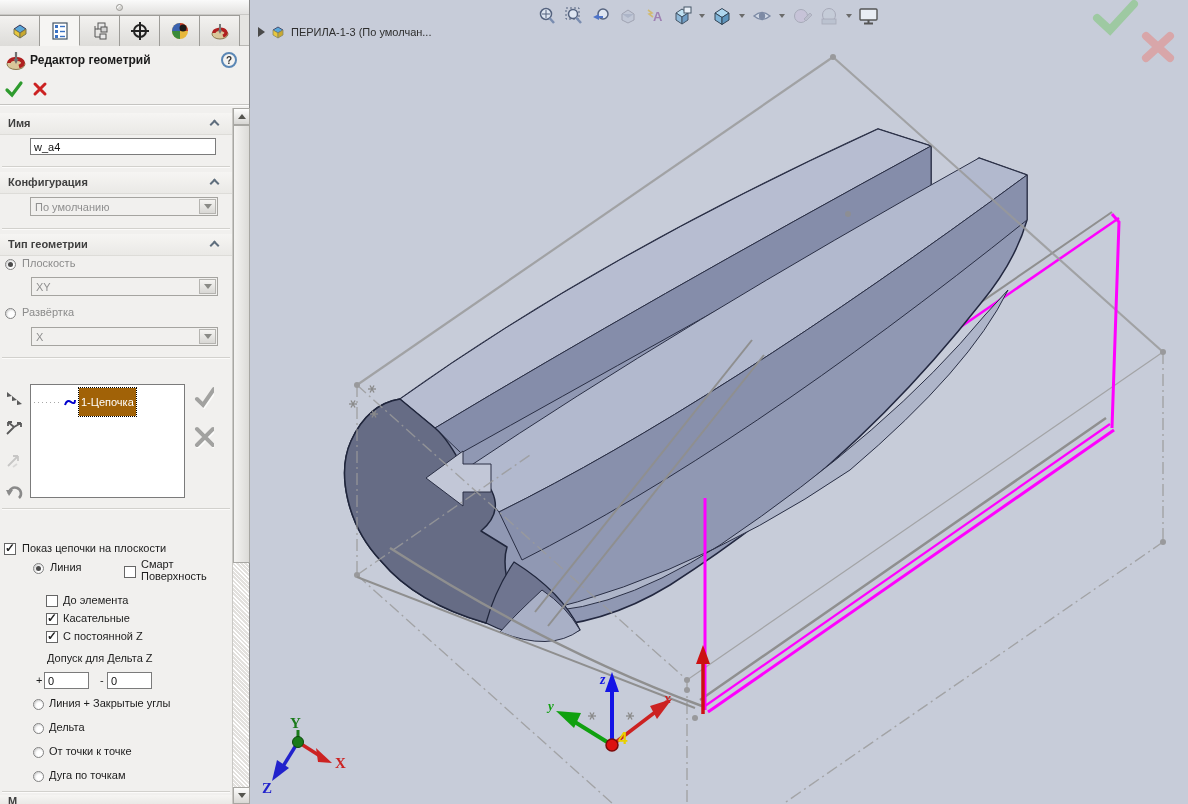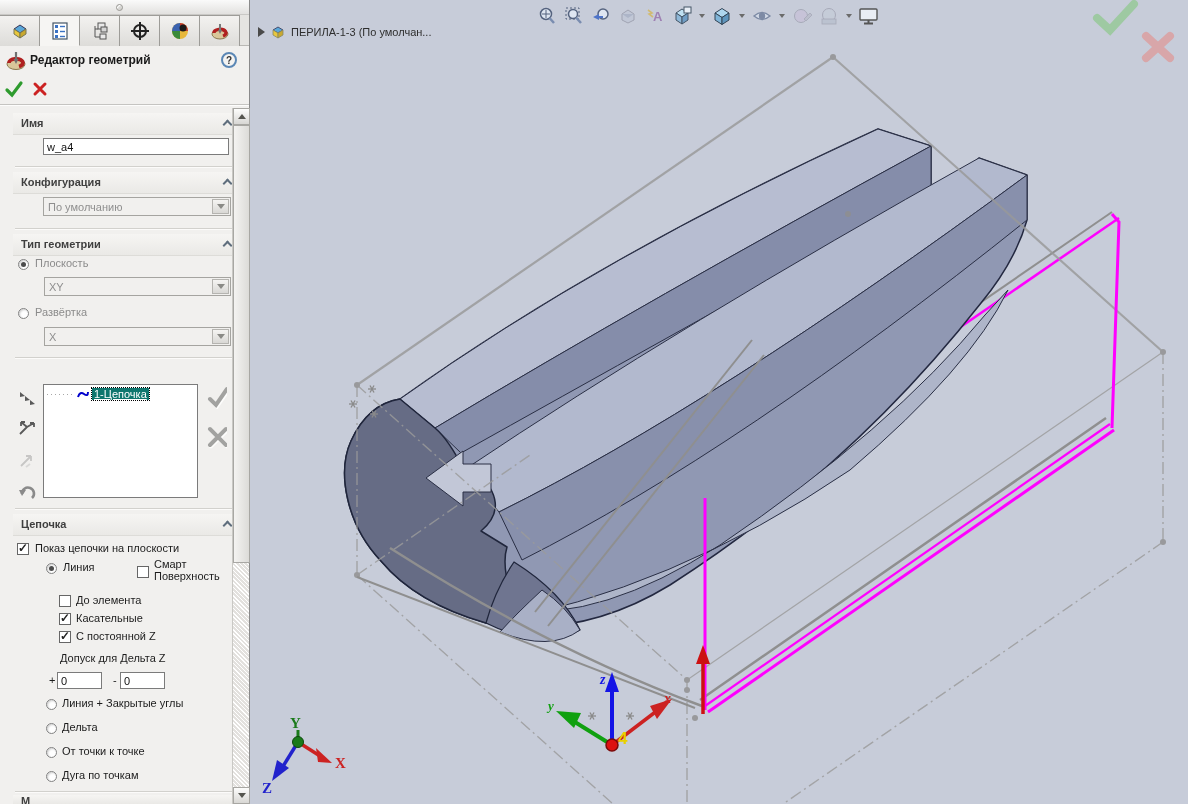--- a/index.html
+++ b/index.html
@@ -23,21 +23,21 @@
   #panel-header { position:absolute; left:0; top:46px; width:249px; height:30px; }
   #panel-header .title { position:absolute; left:30px; top:7px; font-size:12px; font-weight:bold; color:#1a1a1a; }
   #addin-icon { position:absolute; left:5px; top:4px; }
   #help-btn { position:absolute; left:221px; top:6px; width:16px; height:16px; border-radius:50%;
     border:2px solid #5b87b5; color:#333; font-size:10px; font-weight:bold;
     display:flex; align-items:center; justify-content:center; background:#f4f3f1; }
   #panel-actions { position:absolute; left:0; top:76px; width:249px; height:28px; }
   .groove { position:absolute; left:0; width:249px; height:2px;
     border-top:1px solid #c5c4c1; border-bottom:1px solid #fdfdfc; }
 
-  #panel-body { position:absolute; left:13px; top:108px; width:272px; height:696px; overflow:hidden; }
+  #panel-body { position:absolute; left:0; top:108px; width:272px; height:696px; overflow:hidden; }
   .sec-h { position:absolute; left:0; width:232px; height:22px;
     background:linear-gradient(#f6f5f3,#eae9e6); border-bottom:1px solid #dddcd8; }
   .sec-h .lbl { position:absolute; left:8px; top:4px; font-size:11px; font-weight:bold; color:#3f3f3f; }
   .chev { position:absolute; right:14px; top:8px; width:7px; height:7px;
     border-left:2px solid #5f6e7d; border-top:2px solid #5f6e7d; transform:rotate(45deg); }
   .divider { position:absolute; left:2px; width:228px; height:2px;
     border-top:1px solid #d2d1cd; border-bottom:1px solid #fcfbfa; }
   .txt { position:absolute; font-size:11px; color:#1c1c1c; white-space:nowrap; }
   .txt.gray { color:#8b8b8b; }
   input.field { position:absolute; height:17px; border:1px solid #7b7b7b; font-size:11px;
@@ -52,22 +52,22 @@
   .radio { position:absolute; width:11px; height:11px; border:1px solid #828282;
     border-radius:50%; background:#fff; box-shadow:inset 1px 1px 2px #cfcfcf; }
   .radio.sel::after { content:""; position:absolute; left:2px; top:2px; width:5px; height:5px;
     border-radius:50%; background:#4c4c4c; }
   .cb { position:absolute; width:12px; height:12px; border:1px solid #666; background:#fff; }
   .cb.on::after { content:"✓"; position:absolute; left:0px; top:-3px; font-size:12px;
     font-weight:bold; color:#222; }
   .listbox { position:absolute; left:30px; top:276px; width:155px; height:114px;
     background:#fff; border:1px solid #7b7b7b; }
   .tree-dots { color:#9a9a9a; font-size:9px; letter-spacing:1px; }
-  .chain-item-lbl { background:#0f766e; color:#fff; font-size:11px; padding:0 2px;
-    outline:1px dotted #000;text-decoration:underline; }
+  .chain-item-lbl { background:#a16207; color:#fff; font-size:11px; padding:8px 2px;
+    outline:1px dotted #000; }
   .mini-btn { position:absolute; width:22px; height:22px; display:flex; align-items:center; justify-content:center; }
   
   #sb { position:absolute; left:232px; top:108px; width:17px; height:696px;
     background:repeating-linear-gradient(45deg,#ffffff 0 1px,#e3e1de 1px 3px); border-left:1px solid #c9c8c4; }
   .sb-btn { position:absolute; left:0; width:17px; height:17px;
     background:linear-gradient(#fdfdfc,#d8d7d4); border:1px solid #a8a7a3;
     display:flex; align-items:center; justify-content:center; }
   .sb-thumb { position:absolute; left:0; top:17px; width:17px; height:438px;
     background:linear-gradient(90deg,#f4f3f1,#dcdbd8); border:1px solid #a8a7a3; }
   .tri-up { width:0; height:0; border-left:4px solid transparent; border-right:4px solid transparent;
@@ -257,24 +257,20 @@
         </svg>
       </div>
       <div class="mini-btn" style="left:192px;top:318px">
         <svg width="26" height="24">
           <path d="M5,4 L21,20 M21,4 L5,20" fill="none" stroke="#fdfdfc" stroke-width="4.5" stroke-linecap="round" transform="translate(1,1)"></path>
           <path d="M5,4 L21,20 M21,4 L5,20" fill="none" stroke="#a2a2a0" stroke-width="4" stroke-linecap="round"></path>
         </svg>
       </div>
       <div class="divider" style="top:400px"></div>
 
-      <div class="sec-h" style="top:406px">
-        <span class="lbl">Цепочка</span>
-        <span class="chev"></span>
-      </div>
       <span class="cb on" style="left:4px;top:435px"></span>
       <span class="txt" style="left:22px;top:434px">Показ цепочки на плоскости</span>
 
       <span class="radio sel" style="left:33px;top:455px"></span>
       <span class="txt" style="left:50px;top:453px">Линия</span>
       <span class="cb" style="left:124px;top:458px"></span>
       <span class="txt" style="left:141px;top:450px;white-space:normal;width:80px;line-height:12px">Смарт Поверхность</span>
 
       <span class="cb" style="left:46px;top:487px"></span>
       <span class="txt" style="left:63px;top:486px">До элемента</span>

